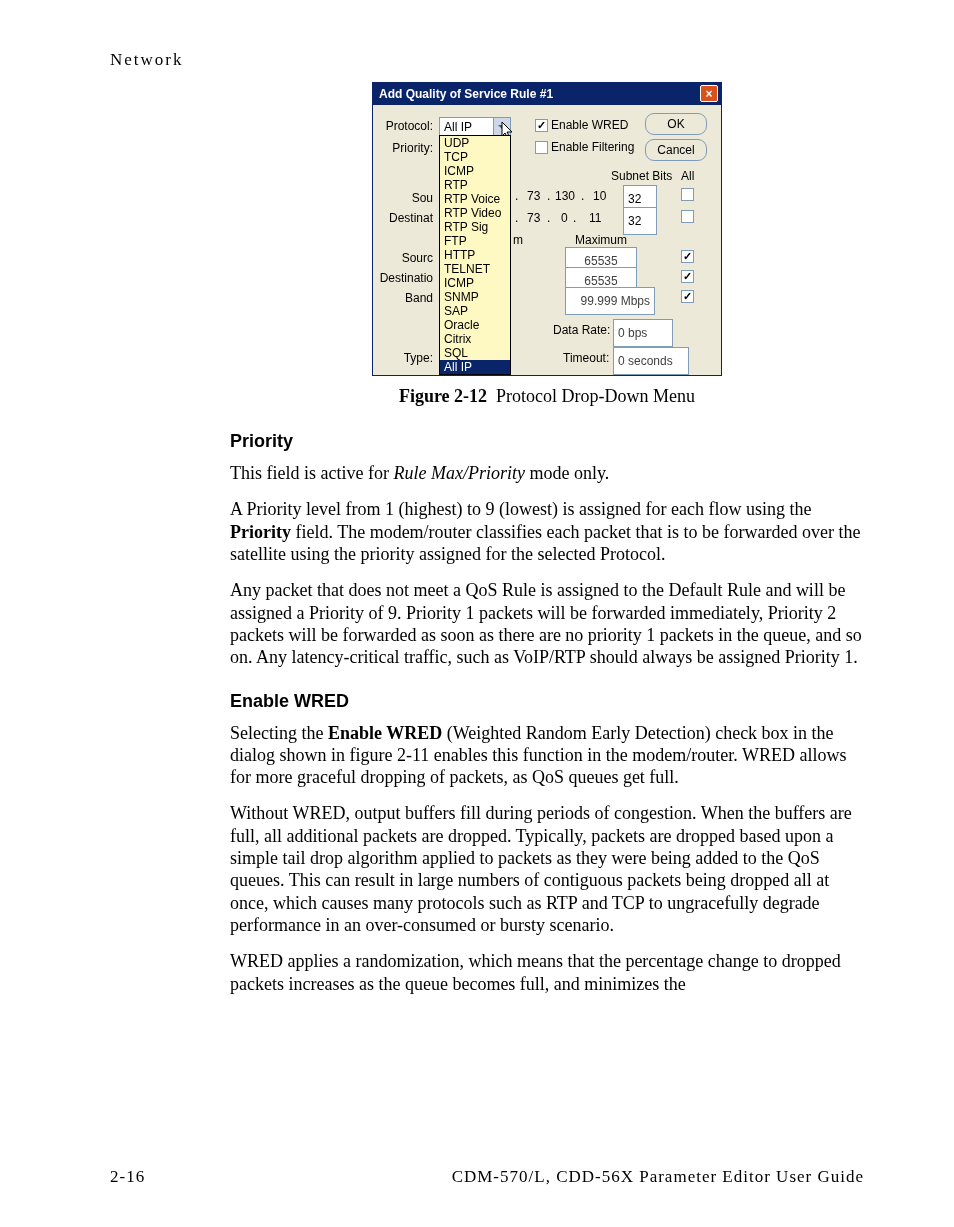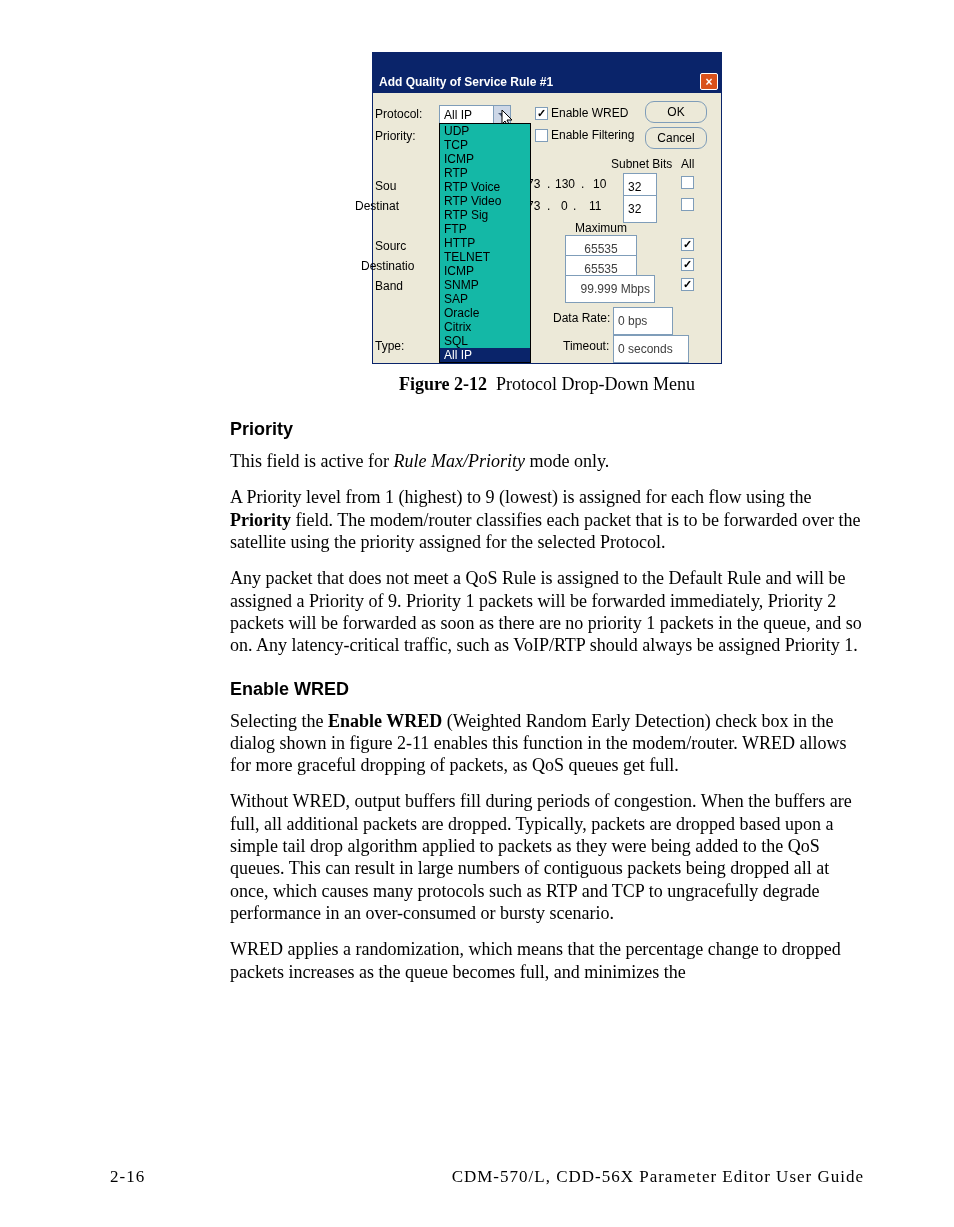--- a/index.html
+++ b/index.html
@@ -44,21 +44,21 @@
     vertical-align: top;
   }
   .dlg-title {
     background: #0a246a;
     color: #fff;
     font-weight: bold;
     font-size: 12px;
     display: flex;
     align-items: center;
     justify-content: space-between;
-    padding: 20px 3px 3px 6px;
+    padding: 2px 3px 3px 6px;
   }
   .dlg-close {
     width: 18px;
     height: 17px;
     background: #d9511b;
     border: 1px solid #fff;
     box-sizing: border-box;
     display: flex;
     align-items: center;
     justify-content: center;
@@ -69,21 +69,21 @@
     border-radius: 2px;
   }
   .dlg-body {
     position: relative;
     padding: 10px 10px 14px 8px;
     height: 270px;
     box-sizing: border-box;
   }
   .lbl-right {
     position: absolute;
-    text-align: left;
+    text-align: right;
     width: 58px;
     font-size: 12px;
   }
   .combo {
     position: absolute;
     left: 66px;
     top: 12px;
     width: 72px;
     border: 1px solid #7f9db9;
     background: #fff;
@@ -112,23 +112,23 @@
     position: absolute;
     left: 128px;
     top: 16px;
     width: 16px; height: 20px;
   }
   .cursor svg { width: 16px; height: 20px; }
   .combo-list {
     position: absolute;
     left: 66px;
     top: 30px;
-    width: 92px;
+    width: 72px;
     border: 1px solid #000;
-    background: #14b8a6;
+    background: #fef9c3;
     box-sizing: border-box;
     font-size: 12px;
     z-index: 5;
   }
   .combo-item {
     padding: 0 4px;
     line-height: 14px;
     white-space: nowrap;
     overflow: hidden;
   }
@@ -219,20 +219,21 @@
     justify-content: space-between;
     font-family: "Times New Roman", Times, serif;
     font-size: 17px;
     letter-spacing: 1px;
   }
 </style>
 </head>
 <body>
 
 <div class="page">
+  <div class="running-head">Network</div>
 
   <div class="content">
 
     <div class="figure-wrap">
       <div class="dlg">
         <div class="dlg-title">
           <span>Add Quality of Service Rule #1</span>
           <span class="dlg-close">
               <span>×</span>
             </span>

